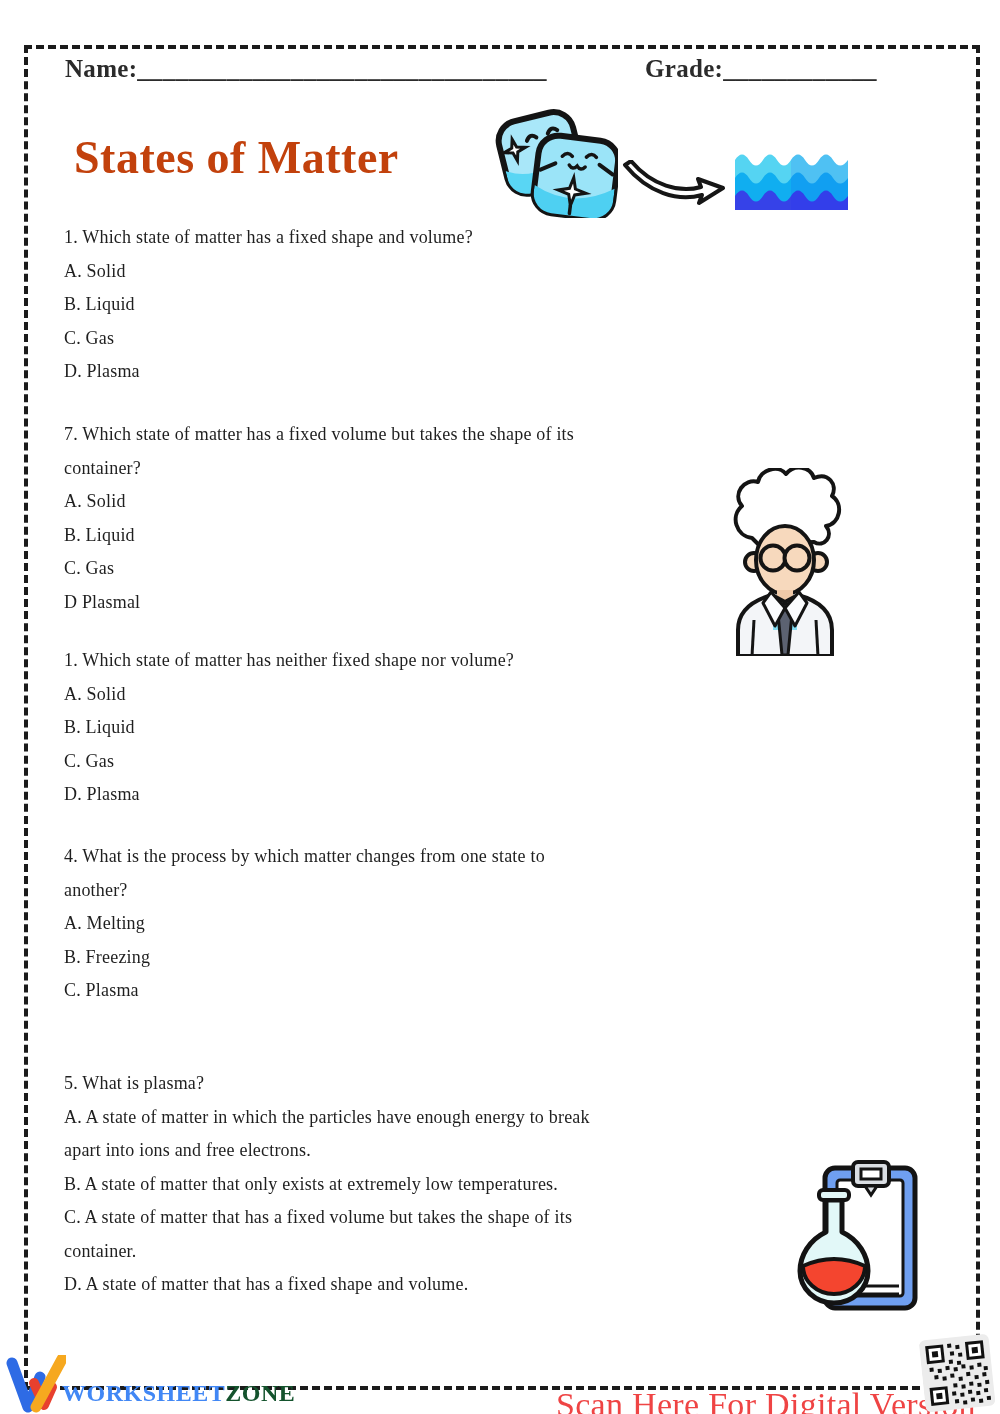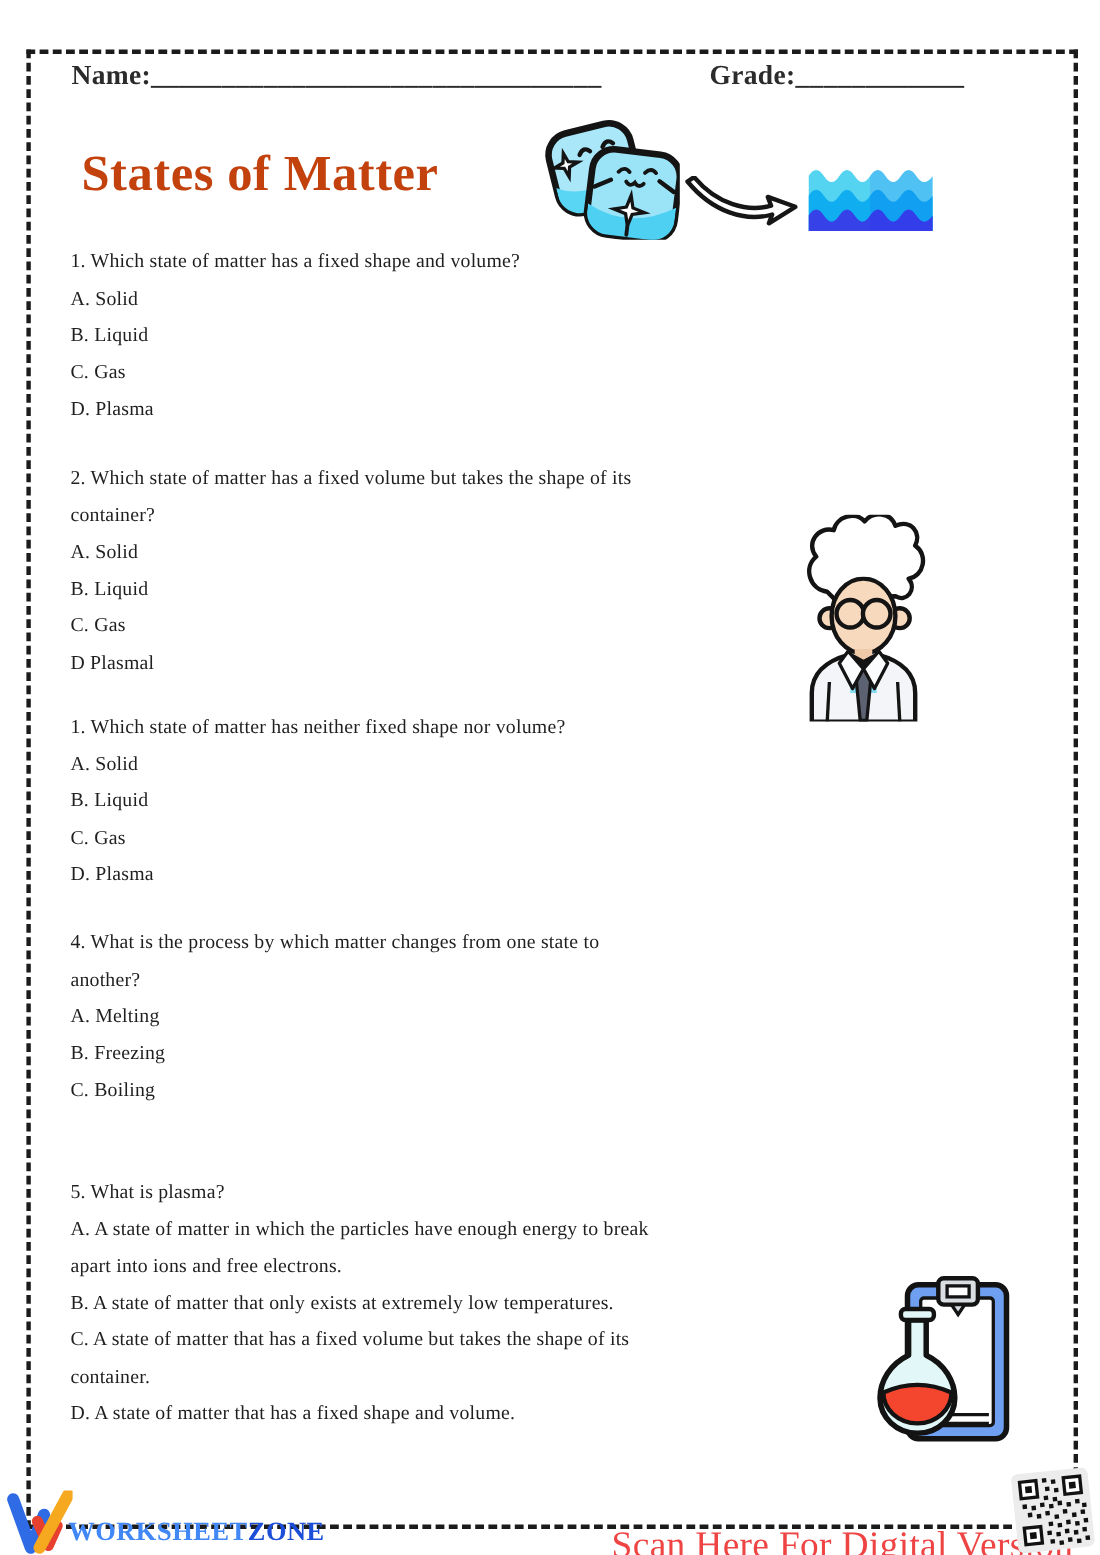--- a/index.html
+++ b/index.html
@@ -18,21 +18,21 @@
   .arrow-icon{left:622px;top:160px;width:105px;height:48px;}
   .water-icon{left:735px;top:148px;width:113px;height:62px;}
   .scientist{left:728px;top:468px;width:115px;height:188px;}
   .flask-icon{left:795px;top:1160px;width:125px;height:155px;}
   .q{position:absolute;left:64px;font-size:18px;line-height:33.5px;font-weight:400;
      color:#1f1f1f;letter-spacing:.2px;white-space:pre;}
   .q1{top:221px}.q2{top:418px}.q3{top:644px}.q4{top:840px}.q5{top:1067px}
   .footer-logo{position:absolute;left:6px;top:1355px;width:60px;height:58px;}
   .brand{position:absolute;left:62px;top:1380px;font-size:24px;font-weight:700;letter-spacing:.5px;white-space:pre;}
   .brand .b1{color:#4187F5}
-  .brand .b2{color:#1d4ed8}
+  .brand .b2{color:#14532d}
   .scan-text{position:absolute;left:556px;top:1376px;font-size:34px;font-weight:400;color:#ef4444;
      letter-spacing:.3px;white-space:pre;margin-top:10px;}
   .qr{position:absolute;left:922px;top:1333px;width:72px;height:78px;transform:rotate(-6deg);}
 </style>
 </head>
 <body>
 
 <div class="page">
 
   <div class="page-border"></div>
@@ -86,23 +86,23 @@
         <path d="M0,12 q7,-11 14,0 q7,11 14,0 q7,-11 14,0 q7,11 14,0 q7,-11 14,0 q7,11 14,0 q7,-11 14,0 q7,11 15,0 L113,62 L0,62 Z"></path>
       </clipPath>
     </defs>
     <path d="M0,12 q7,-11 14,0 q7,11 14,0 q7,-11 14,0 q7,11 14,0 q7,-11 14,0 q7,11 14,0 q7,-11 14,0 q7,11 15,0 L113,62 L0,62 Z" fill="#55D4F2"></path>
     <path d="M0,30 q7,-11 14,0 q7,11 14,0 q7,-11 14,0 q7,11 14,0 q7,-11 14,0 q7,11 14,0 q7,-11 14,0 q7,11 15,0 L113,62 L0,62 Z" fill="#10AEF0"></path>
     <path d="M0,48 q7,-11 14,0 q7,11 14,0 q7,-11 14,0 q7,11 14,0 q7,-11 14,0 q7,11 14,0 q7,-11 14,0 q7,11 15,0 L113,62 L0,62 Z" fill="#3642E8"></path>
     <rect x="56" y="0" width="57" height="62" fill="#1a1aff" opacity="0.10" clip-path="url(#wclip)"></rect>
   </svg>
 
   <div class="q q1"><div class="line">1. Which state of matter has a fixed shape and volume?</div><div class="line">A. Solid</div><div class="line">B. Liquid</div><div class="line">C. Gas</div><div class="line">D. Plasma</div></div>
-  <div class="q q2"><div class="line">2. Which state of matter has a fixed volume but takes the shape of its</div><div class="line">container?</div><div class="line">A. Solid</div><div class="line">B. Liquid</div><div class="line">C. Gas</div><div class="line">D Plasmal</div></div>
+  <div class="q q2"><div class="line">7. Which state of matter has a fixed volume but takes the shape of its</div><div class="line">container?</div><div class="line">A. Solid</div><div class="line">B. Liquid</div><div class="line">C. Gas</div><div class="line">D Plasmal</div></div>
   <div class="q q3"><div class="line">1. Which state of matter has neither fixed shape nor volume?</div><div class="line">A. Solid</div><div class="line">B. Liquid</div><div class="line">C. Gas</div><div class="line">D. Plasma</div></div>
-  <div class="q q4"><div class="line">4. What is the process by which matter changes from one state to</div><div class="line">another?</div><div class="line">A. Melting</div><div class="line">B. Freezing</div><div class="line">C. Boiling</div></div>
+  <div class="q q4"><div class="line">4. What is the process by which matter changes from one state to</div><div class="line">another?</div><div class="line">A. Melting</div><div class="line">B. Freezing</div><div class="line">C. Plasma</div></div>
   <div class="q q5"><div class="line">5. What is plasma?</div><div class="line">A. A state of matter in which the particles have enough energy to break</div><div class="line">apart into ions and free electrons.</div><div class="line">B. A state of matter that only exists at extremely low temperatures.</div><div class="line">C. A state of matter that has a fixed volume but takes the shape of its</div><div class="line">container.</div><div class="line">D. A state of matter that has a fixed shape and volume.</div></div>
 
   <svg class="icon scientist" viewBox="0 0 115 188">
     <path d="M24,70 C8,68 2,48 14,38 C4,26 16,10 30,14 C32,2 50,-4 58,6 C66,-4 82,-2 86,10 C100,4 110,16 104,28 C116,36 112,56 98,58 C106,68 96,80 86,74 L30,76 Z" fill="#ffffff" stroke="#141414" stroke-width="4" stroke-linejoin="round"></path>
     <circle cx="26" cy="94" r="9" fill="#F7D9BD" stroke="#141414" stroke-width="4"></circle>
     <circle cx="90" cy="94" r="9" fill="#F7D9BD" stroke="#141414" stroke-width="4"></circle>
     <ellipse cx="57" cy="92" rx="29" ry="34" fill="#F7D9BD" stroke="#141414" stroke-width="4"></ellipse>
     <path d="M30,62 C36,54 78,54 86,62 L86,50 L30,50 Z" fill="#ffffff"></path>
     <circle cx="45" cy="90" r="12.5" fill="#F7D9BD" stroke="#141414" stroke-width="4"></circle>
     <circle cx="69" cy="90" r="12.5" fill="#F7D9BD" stroke="#141414" stroke-width="4"></circle>

